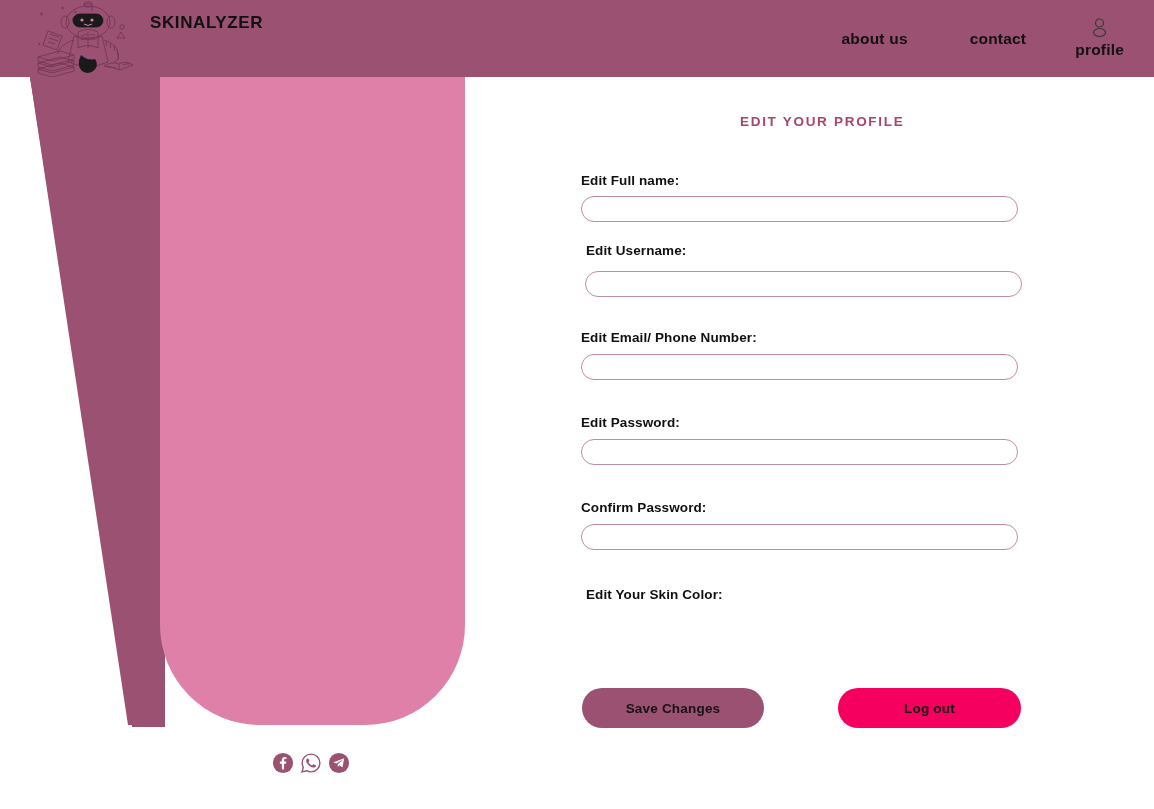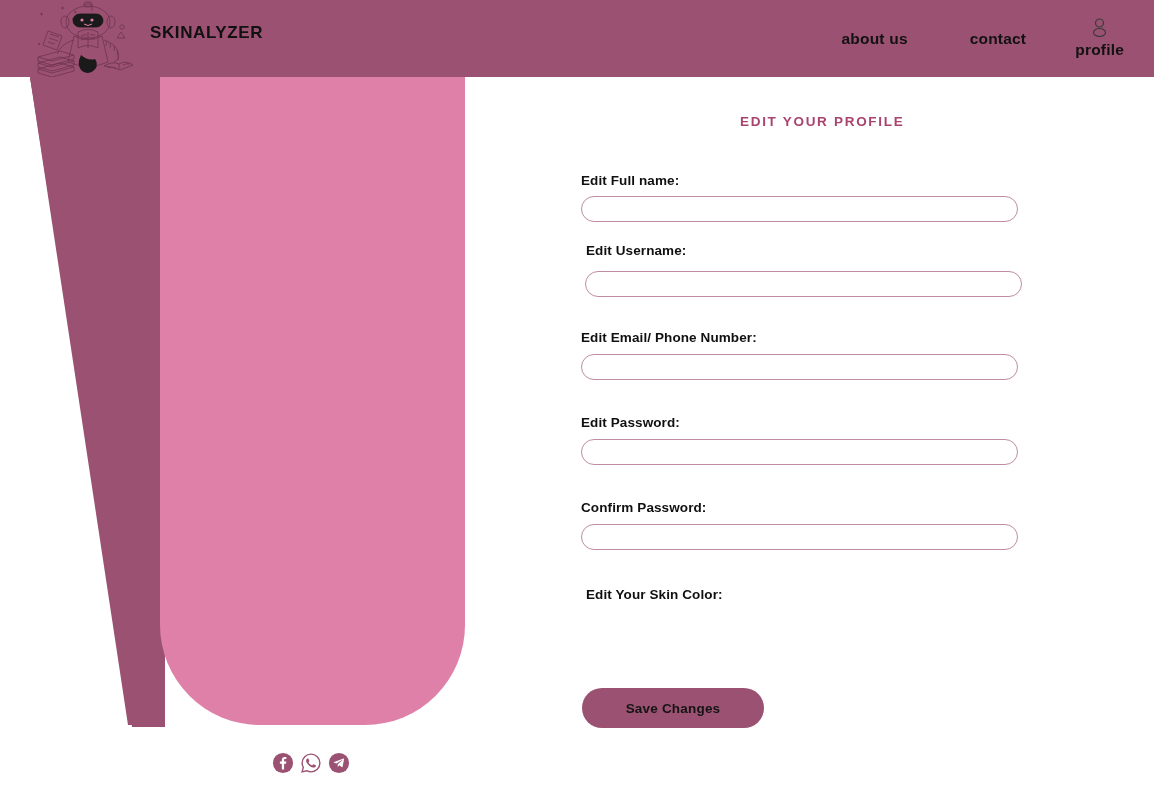--- a/index.html
+++ b/index.html
@@ -35,21 +35,21 @@
     top: 0px;
     width: 108px;
     height: 77px;
     overflow: hidden;
   }
   .logo-wrap svg { display: block; }
 
   .brand {
     position: absolute;
     left: 150px;
-    top: 23px;
+    top: 13px;
     font-size: 17px;
     font-weight: bold;
     letter-spacing: 0.6px;
     color: #111111;
     white-space: nowrap;
   }
 
   .nav {
     position: absolute;
     right: 30px;
@@ -351,15 +351,16 @@
 
     <div class="field-label lbl-password">Edit Password:</div>
     <input class="field-input inp-password" type="password" value="" placeholder="" style="">
 
     <div class="field-label lbl-confirm">Confirm Password:</div>
     <input class="field-input inp-confirm" type="password" value="" placeholder="" style="">
 
     <div class="field-label lbl-skin">Edit Your Skin Color:</div>
 
     <button class="btn btn-save">Save Changes</button>
+    <button class="btn btn-logout">Log out</button>
   </div>
 
 </div>
 
 </body></html>

